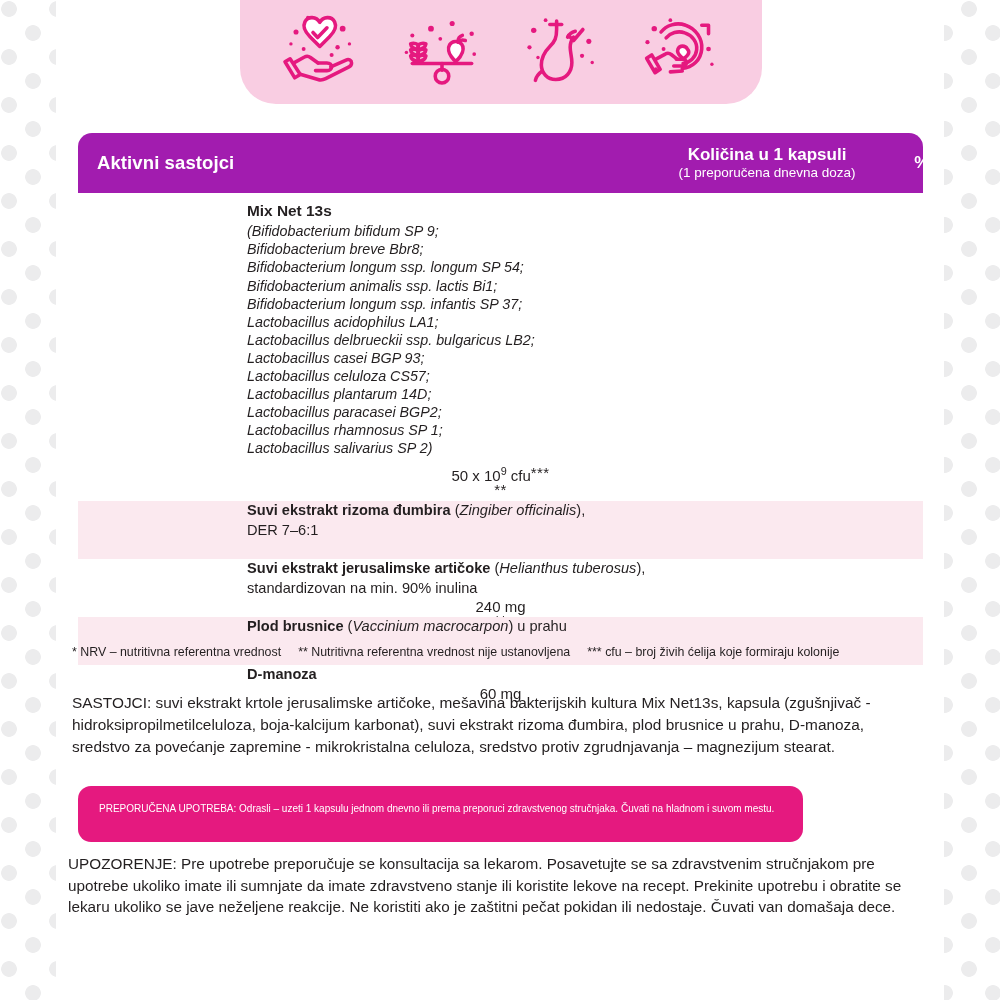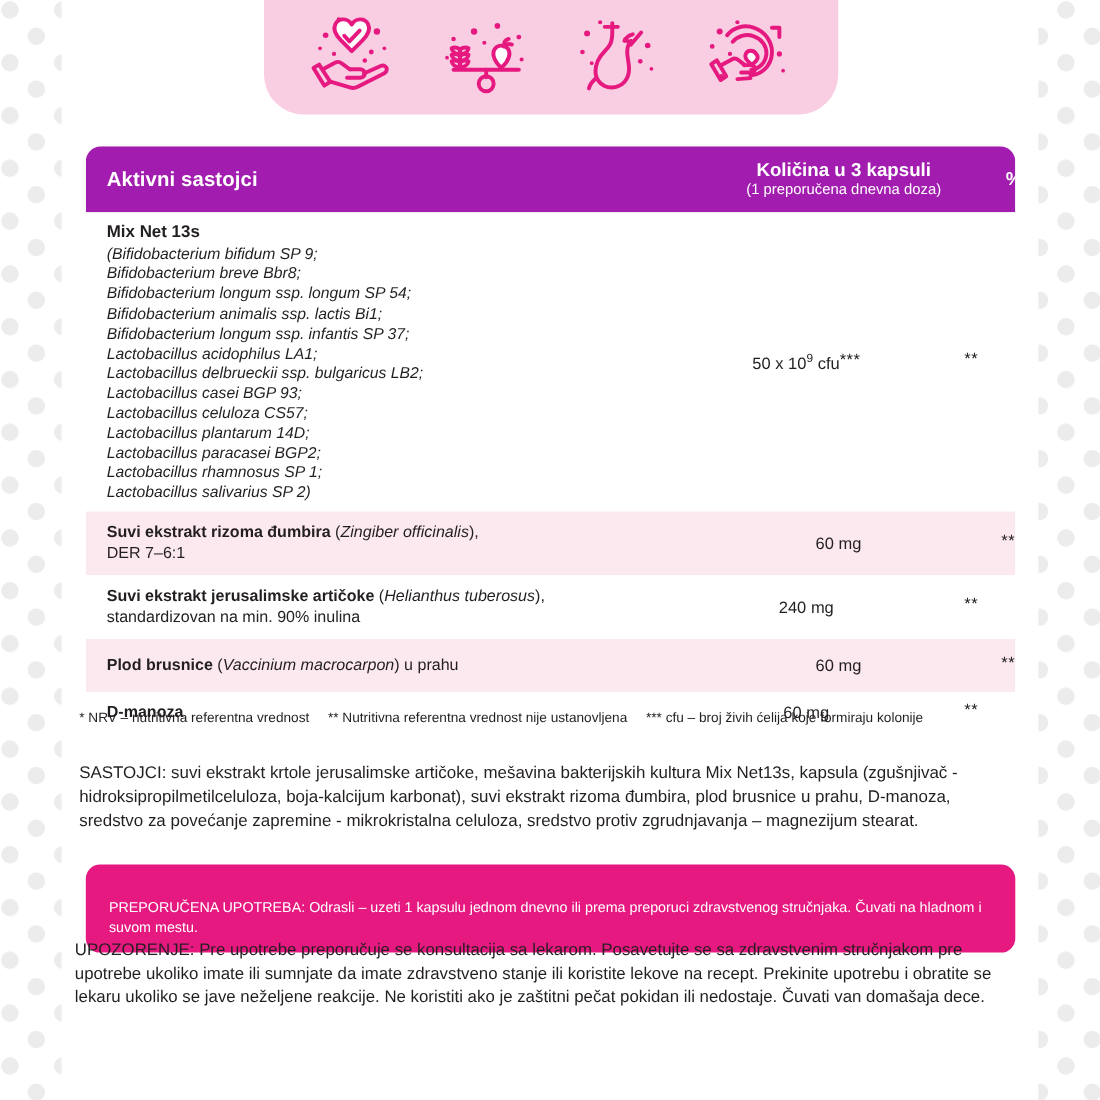--- a/index.html
+++ b/index.html
@@ -124,20 +124,21 @@
     text-align: center;
     font-size: 17px;
     font-weight: bold;
   }
 
   .trow {
     position: relative;
     display: flex;
     align-items: center;
     box-sizing: border-box;
+    flex-direction: column;
   }
   .trow.alt { background: #fbe9ef; gap: 40px; }
   .trow.plain { background: #ffffff; }
   .cell-name {
     width: 545px;
     padding: 0 6px 0 19px;
     box-sizing: border-box;
     font-size: 14.6px;
     line-height: 1.32;
   }
@@ -199,28 +200,28 @@
     left: 72px;
     top: 692px;
     width: 842px;
     font-size: 15.4px;
     line-height: 1.42;
     text-align: left;
   }
   #usage-box {
     left: 78px;
     top: 786px;
-    width: 845px;
+    width: 725px;
     min-height: 56px;
     background: #e5197f;
     border-radius: 13px;
     color: #ffffff;
     box-sizing: border-box;
-    padding: 30px 24px 13px 21px;
-    font-size: 13px;
+    padding: 16px 24px 13px 21px;
+    font-size: 10px;
     line-height: 1.41;
   }
   #warning-paragraph {
     left: 68px;
     top: 853px;
     width: 845px;
     font-size: 15.3px;
     line-height: 1.42;
   }
   b.bold { font-weight: normal; }
@@ -322,21 +323,21 @@
       <circle cx="41" cy="12" r="2.2"></circle>
     </g>
   </svg>
 </div>
 
 <div id="ingredient-table" class="layer">
 
   <div class="thead">
     <span class="th-name">Aktivni sastojci</span>
     <span class="th-amount">
-      <span class="t1">Količina u 3 kapsuli</span>
+      <span class="t1">Količina u 1 kapsuli</span>
       <span class="t2">(1 preporučena dnevna doza)</span>
     </span>
     <span class="th-nrv">%NRV*</span>
   </div>
 
   <div class="trow plain row-strains">
     <div class="cell-name">
       <span class="strain-title">Mix Net 13s</span>
       <span class="strain-line">(Bifidobacterium bifidum SP 9;</span>
       <span class="strain-line">Bifidobacterium breve Bbr8;</span>

